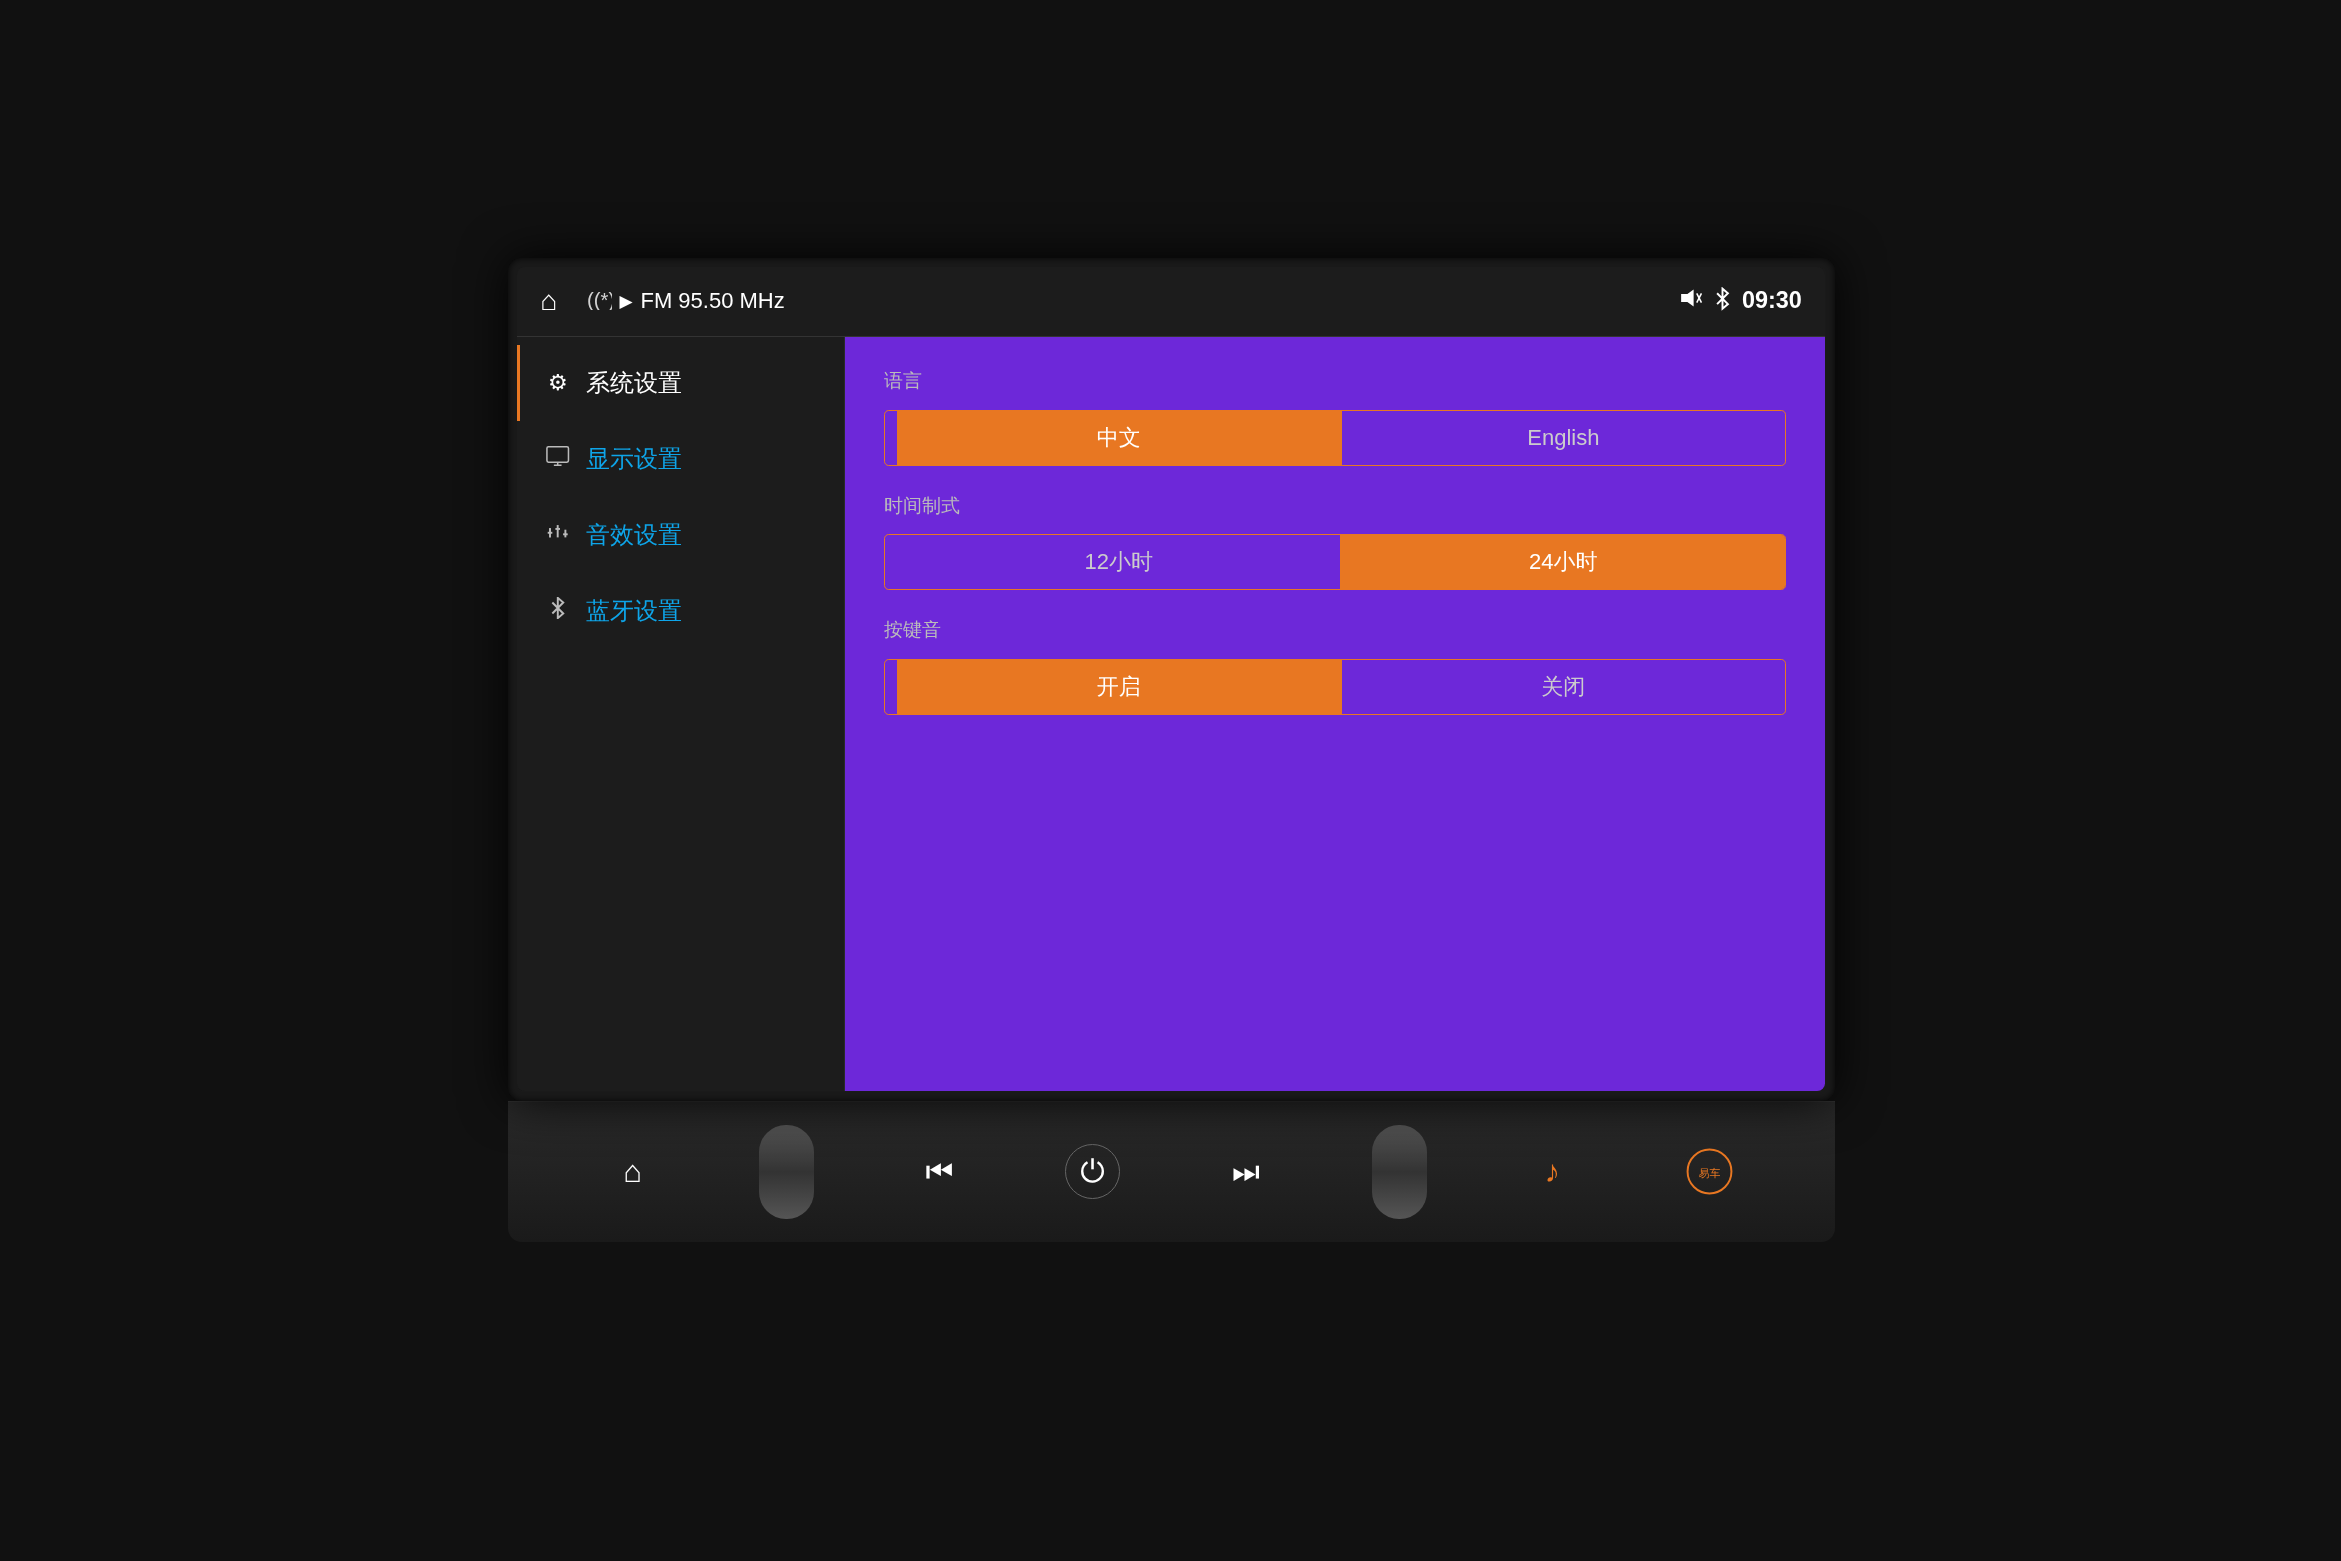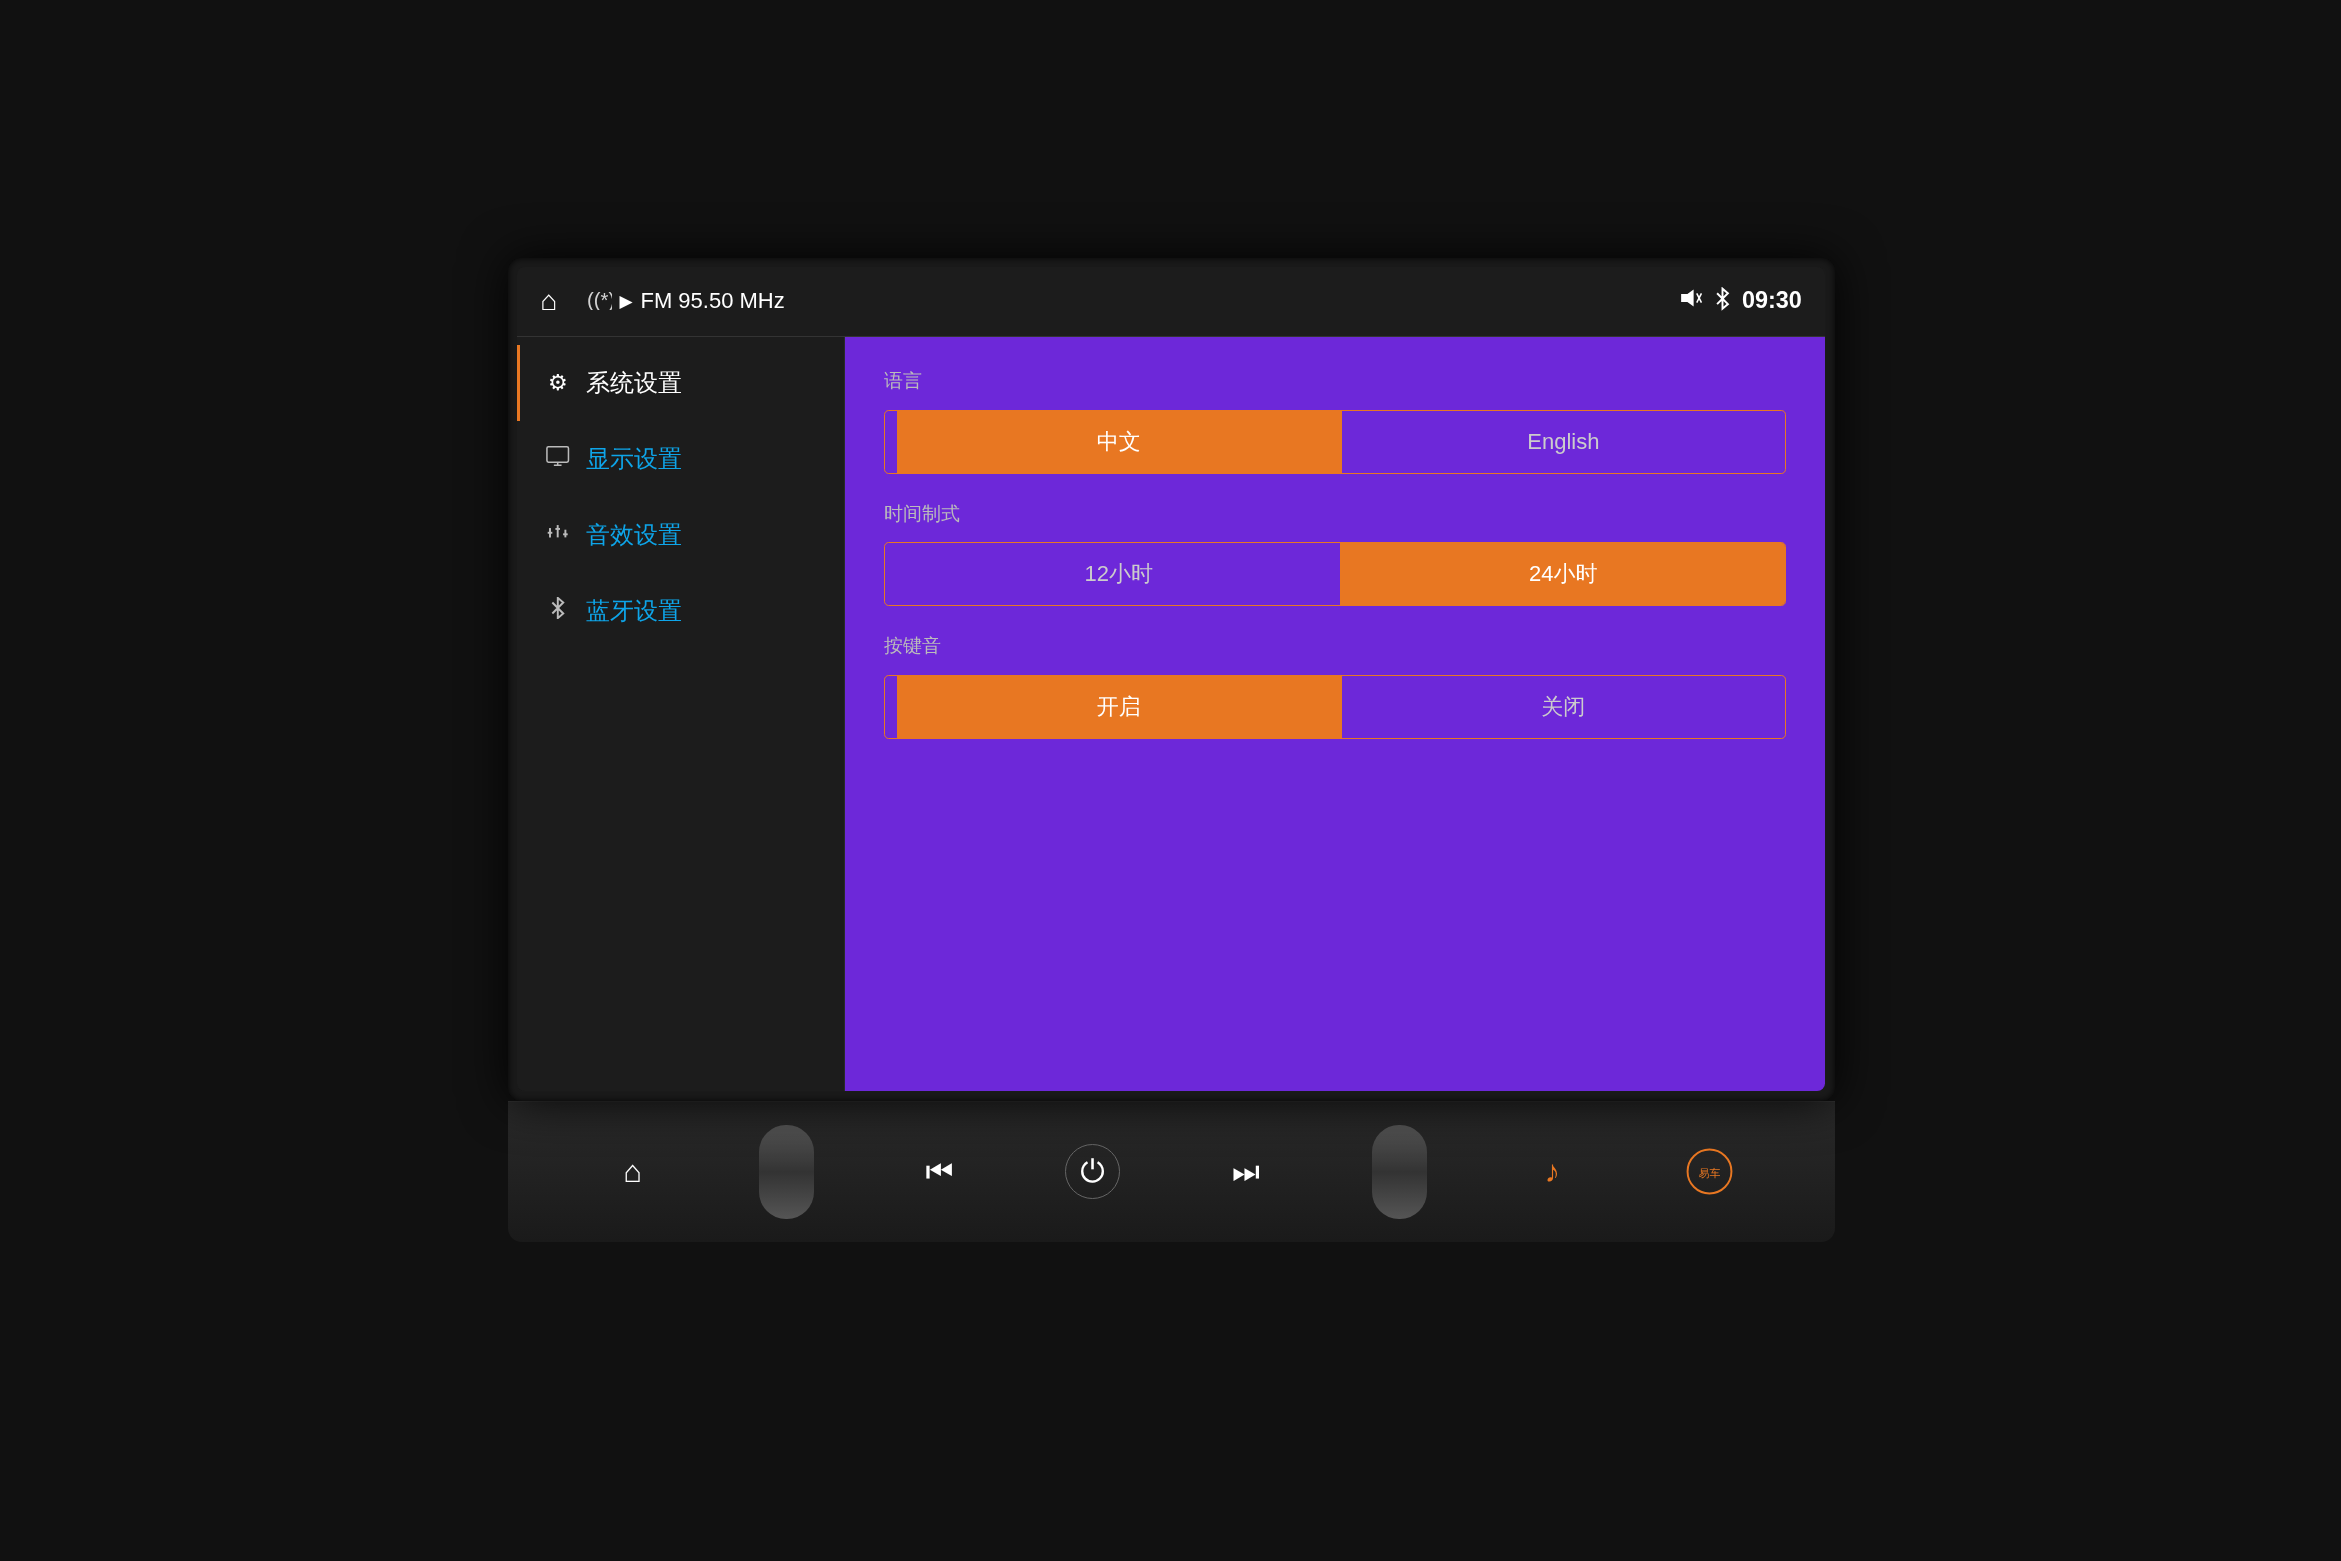--- a/index.html
+++ b/index.html
@@ -166,21 +166,21 @@
     }
 
     
     .toggle-row {
       display: flex;
       width: 100%;
       border: 1.2px solid #e87722;
       border-radius: 4.7px;
       overflow: hidden;
       margin-bottom: 27px;
-      height: 64px;
+      height: 56px;
       padding-left: 12px;
     }
 
     .toggle-btn {
       flex: 1;
       display: flex;
       align-items: center;
       justify-content: center;
       font-size: 22px;
       color: #fff;

